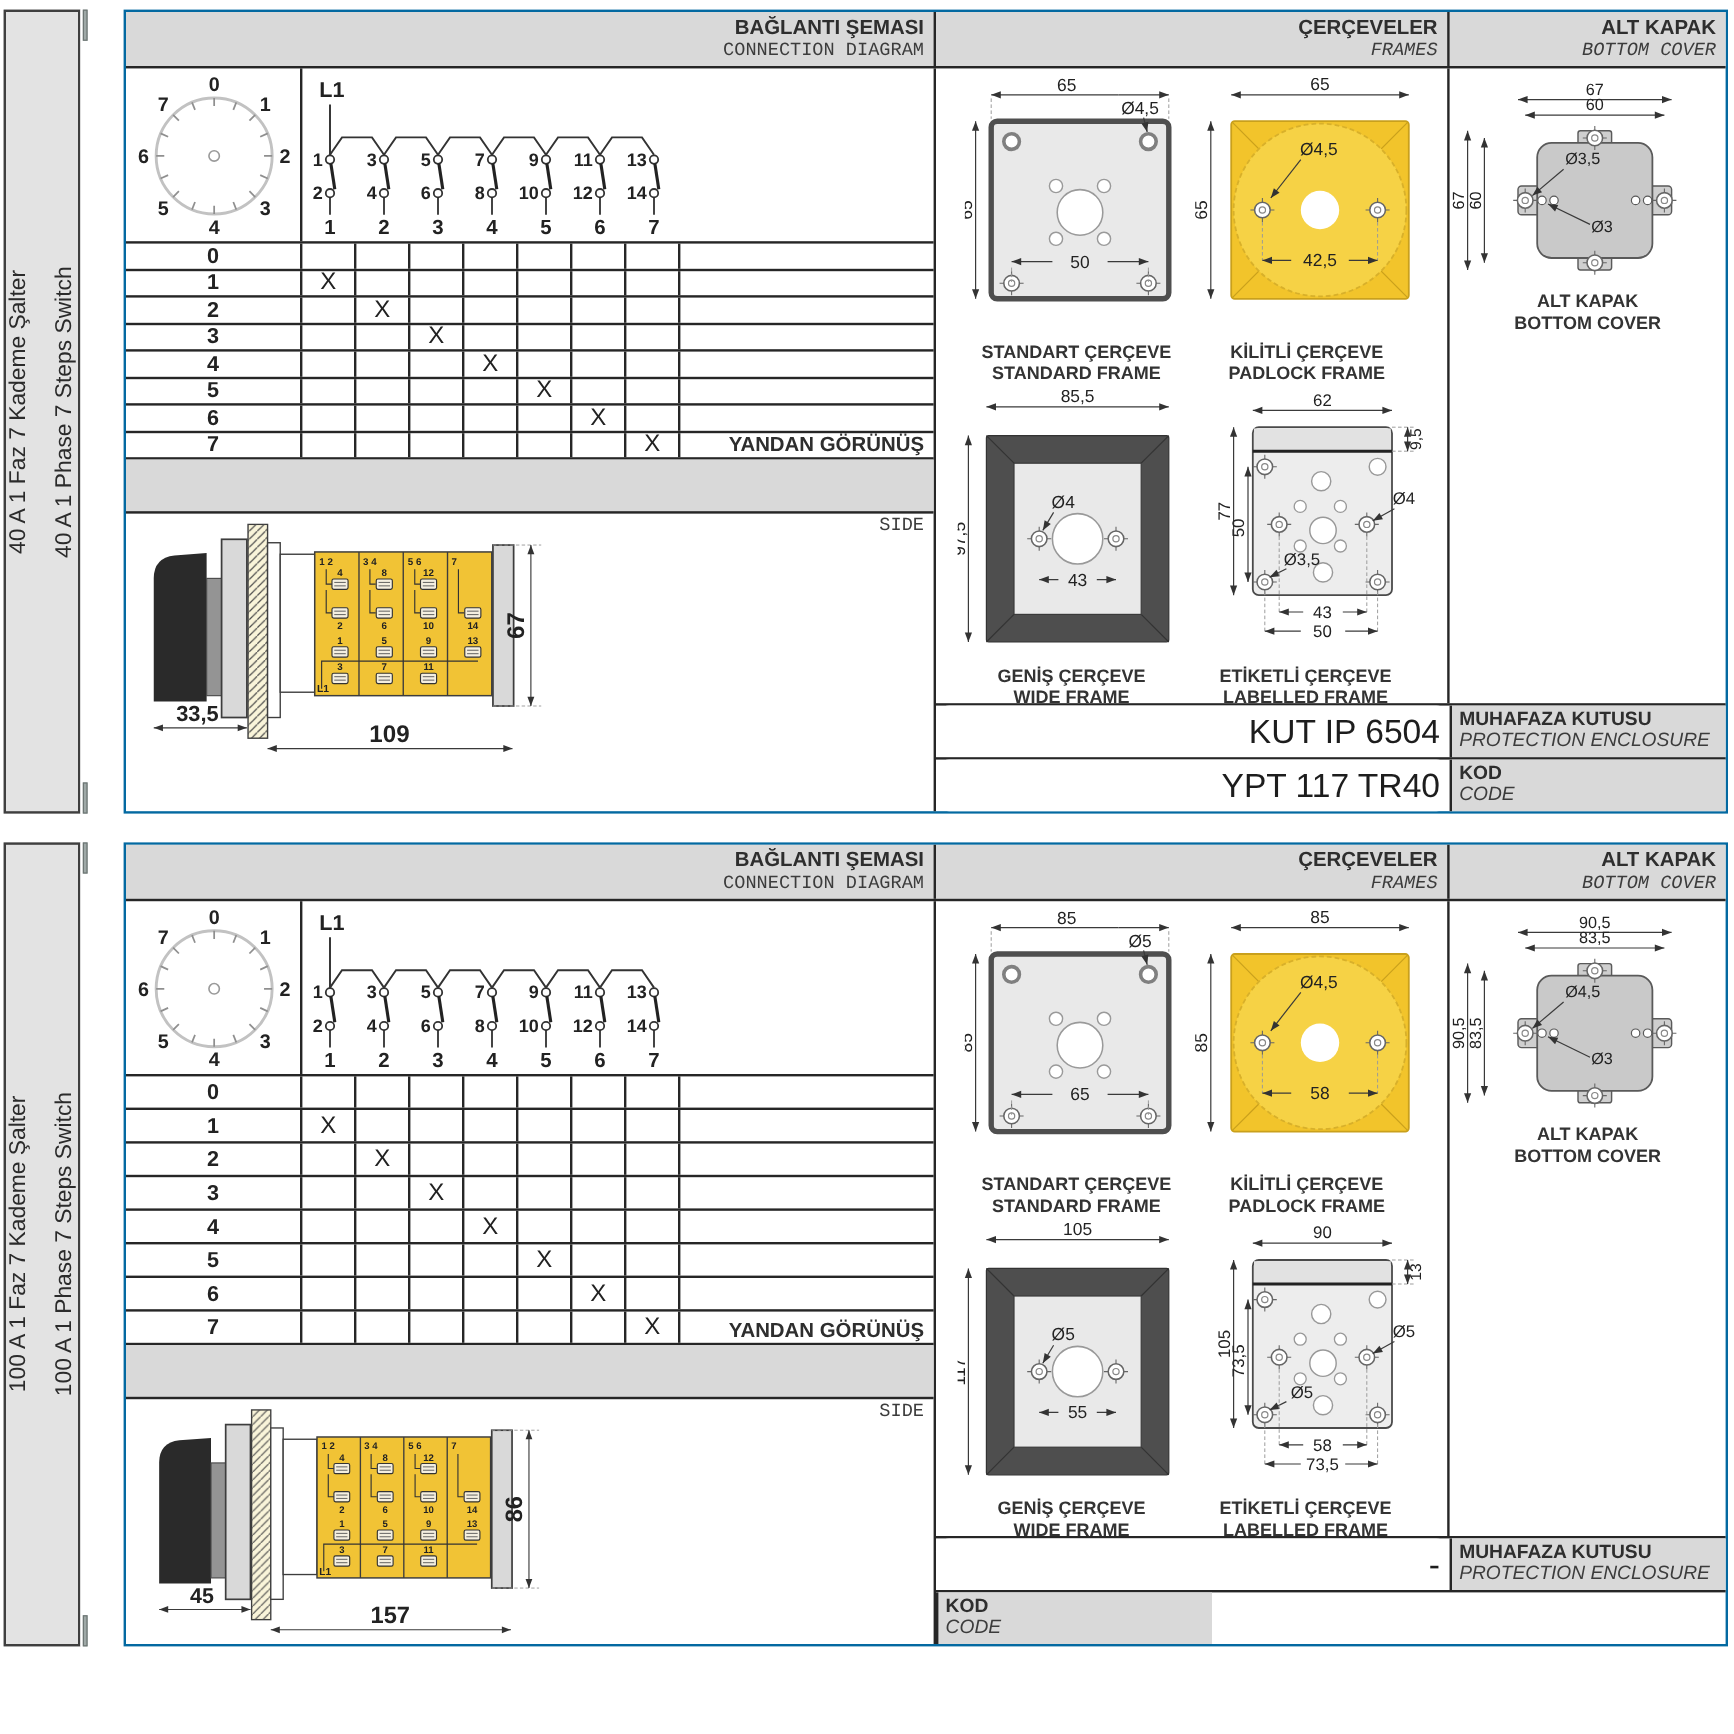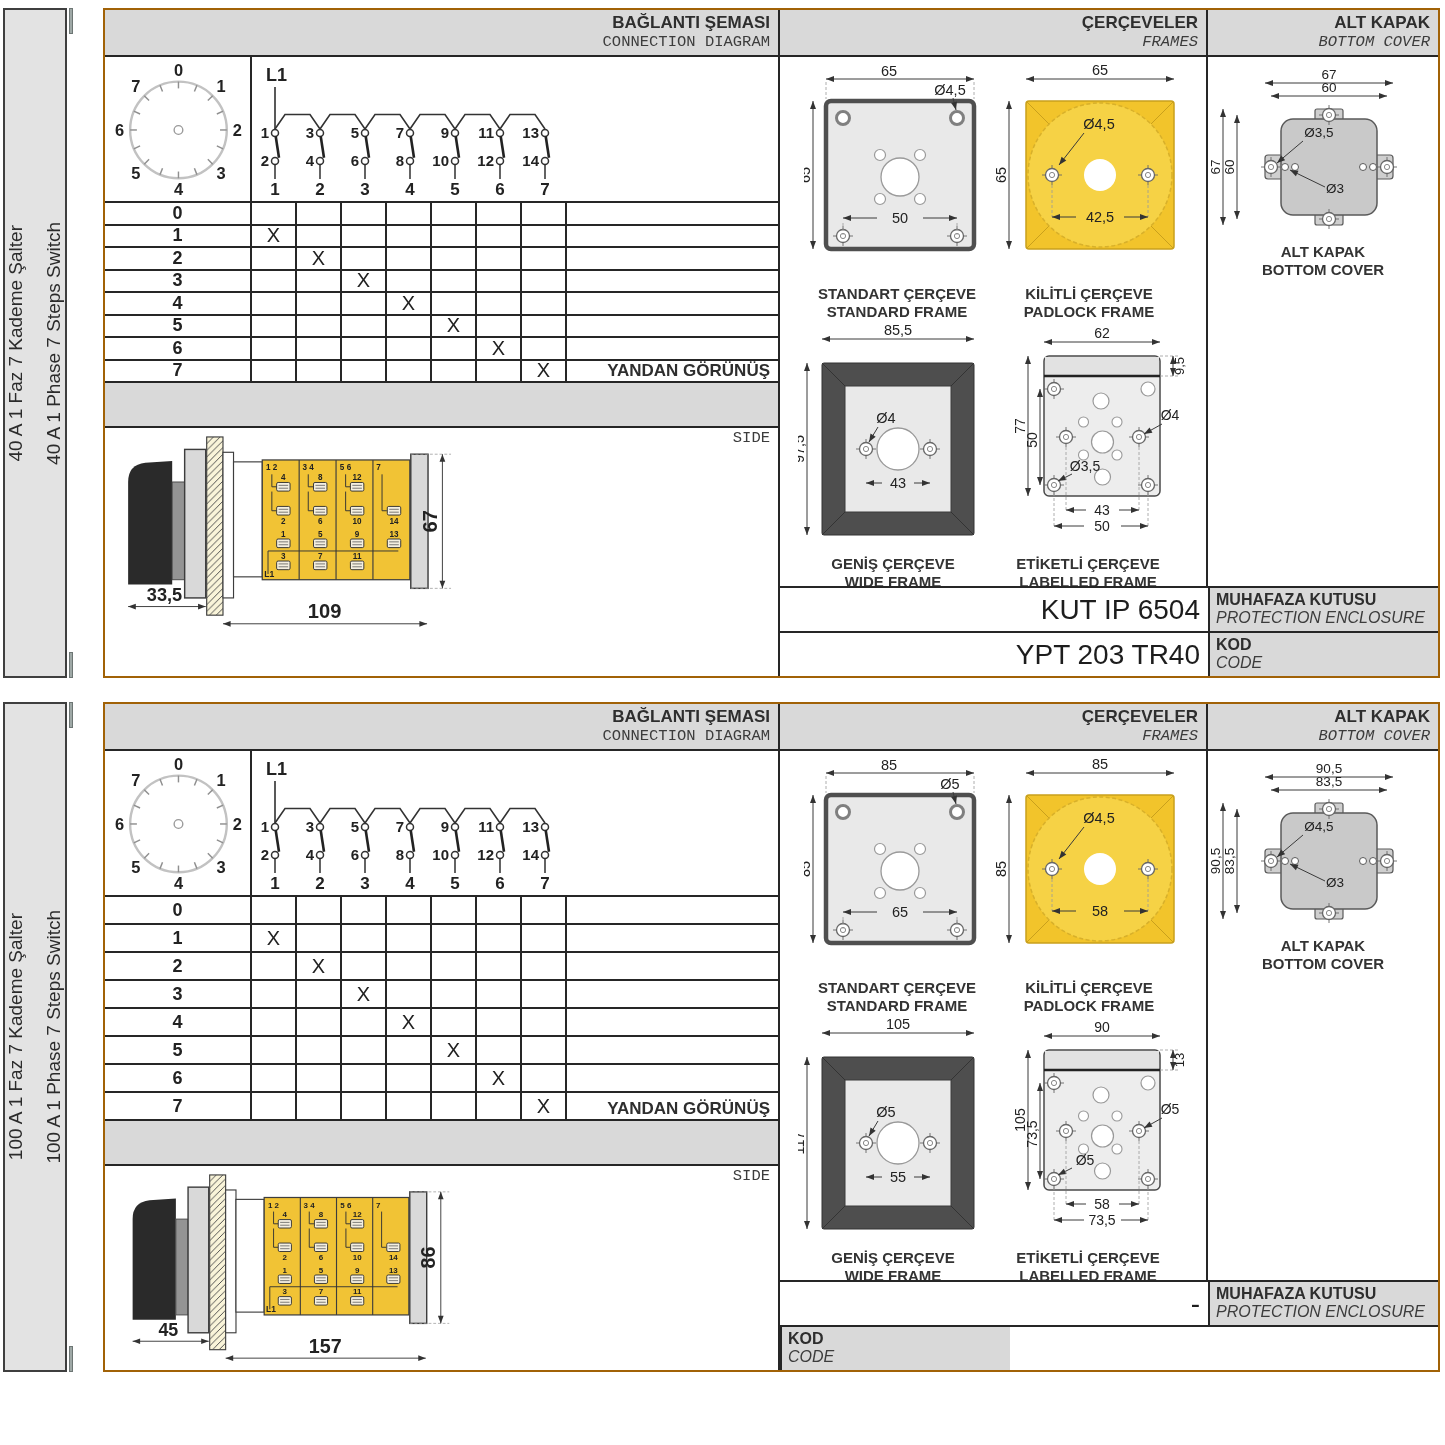--- a/index.html
+++ b/index.html
@@ -11,21 +11,21 @@
   
   .sidebar { width:100px; background:#e3e3e3; border:2px solid #3f3f3f; display:flex; flex-direction:row;
              justify-content:center; align-items:center; gap:16px; }
   .vlabel { writing-mode:vertical-rl; transform:rotate(180deg); font-size:19px; color:#2b2b2b; white-space:nowrap; }
 
   
   .spine { width:32px; position:relative; background:#fff; }
   .spine::before, .spine::after { content:""; position:absolute; left:2px; right:2px; height:24px; background:#9ea8a6; border:1px solid #6d7674; }
   .spine::before { top:0; } .spine::after { bottom:0; }
 
-  .main { flex:1; border:2px solid #a16207; display:flex; flex-direction:column; background:#fff;margin-left:28px; }
+  .main { flex:1; border:2px solid #0369a1; display:flex; flex-direction:column; background:#fff;margin-left:28px; }
 
   
   .hdr-row { height:47px; display:flex; background:#d9d9d9; border-bottom:2px solid #262626; flex:none; }
   .hdr-cell { display:flex; flex-direction:column; justify-content:center; text-align:right; padding-right:8px; }
   .hdr-conn { width:675px; border-right:2px solid #262626; }
   .hdr-frames { flex:1;align-items:flex-end; }
   .hdr-cover { width:232px; border-left:2px solid #262626; }
   .h-tr { font-weight:bold; font-size:17px; color:#2e2e2e; line-height:1.2; }
   .h-en { font-size:15.5px; color:#3c3c3c; line-height:1.15;font-family:Liberation Mono, monospace; }
   .italic { font-style:italic; }
@@ -598,21 +598,21 @@
           </div>
 
           <div class="code-row">
             <div class="code-val">KUT IP 6504</div>
             <div class="code-lab">
               <div class="cl-tr">MUHAFAZA KUTUSU</div>
               <div class="cl-en">PROTECTION ENCLOSURE</div>
             </div>
           </div>
           <div class="code-row">
-            <div class="code-val">YPT 203 TR40</div>
+            <div class="code-val">YPT 117 TR40</div>
             <div class="code-lab">
               <div class="cl-tr">KOD</div>
               <div class="cl-en">CODE</div>
             </div>
           </div>
         </div>
       </div>
     </div>
   </section>
 

